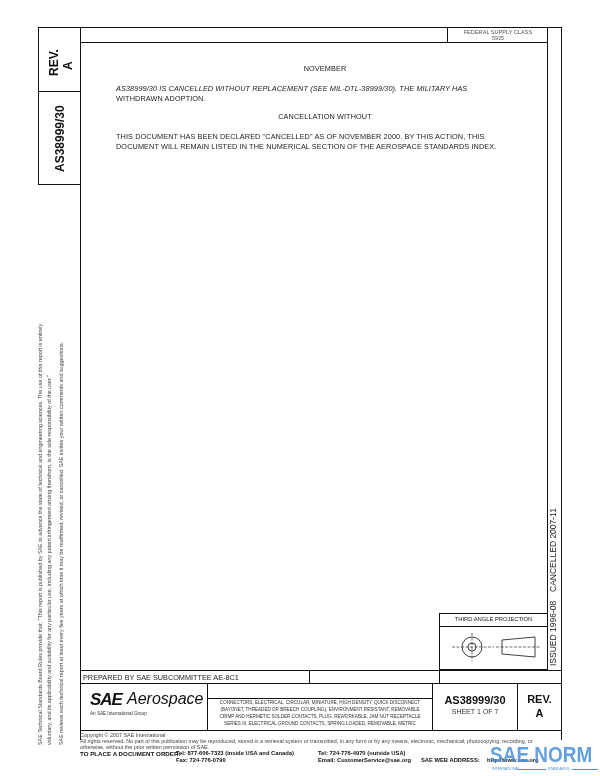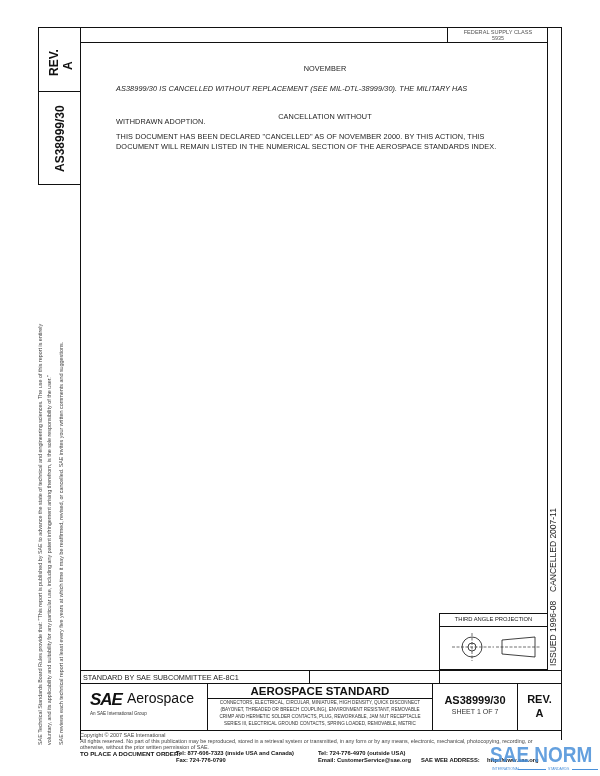--- a/index.html
+++ b/index.html
@@ -41,21 +41,21 @@
   <div class="vert" style="left:14px; top:80px; font-size:12px; font-weight:bold;">AS38999/30</div>
 </div>
 
 <div class="vert legal" style="left:37px; top:745px;">SAE Technical Standards Board Rules provide that: "This report is published by SAE to advance the state of technical and engineering sciences. The use of this report is entirely</div>
 <div class="vert legal" style="left:46px; top:745px;">voluntary, and its applicability and suitability for any particular use, including any patent infringement arising therefrom, is the sole responsibility of the user."</div>
 <div class="vert legal" style="left:58px; top:745px;">SAE reviews each technical report at least every five years at which time it may be reaffirmed, revised, or cancelled. SAE invites your written comments and suggestions.</div>
 
 <div>
   <div class="txt body-text" style="left:100px; width:450px; top:63px; text-align:center;">NOVEMBER</div>
   <div class="txt body-text" style="left:116px; top:83px;font-style:italic;">AS38999/30 IS CANCELLED WITHOUT REPLACEMENT (SEE MIL-DTL-38999/30). THE MILITARY HAS</div>
-  <div class="txt body-text" style="left:116px; top:93px;margin-top:23px;">WITHDRAWN ADOPTION.</div>
+  <div class="txt body-text" style="left:116px; top:93px;">WITHDRAWN ADOPTION.</div>
   <div class="txt body-text" style="left:100px; width:450px; top:111px; text-align:center;">CANCELLATION WITHOUT</div>
   <div class="txt body-text" style="left:116px; top:131px;">THIS DOCUMENT HAS BEEN DECLARED "CANCELLED" AS OF NOVEMBER 2000. BY THIS ACTION, THIS</div>
   <div class="txt body-text" style="left:116px; top:141px;">DOCUMENT WILL REMAIN LISTED IN THE NUMERICAL SECTION OF THE AEROSPACE STANDARDS INDEX.</div>
 </div>
 
 <div>
   <div class="vert" style="left:548px; top:666px; font-size:8.5px; color:#222;">ISSUED 1996-08</div>
   <div class="vert" style="left:548px; top:592px; font-size:8.5px; color:#222;">CANCELLED 2007-11</div>
 </div>
 
@@ -70,35 +70,34 @@
     <circle cx="22" cy="17" r="4" fill="none" stroke="#111" stroke-width="0.8"></circle>
     <polygon points="52,10 85,7 85,27 52,24" fill="none" stroke="#111" stroke-width="0.8"></polygon>
     <line x1="46" y1="17" x2="90" y2="17" stroke="#111" stroke-width="0.6" stroke-dasharray="3,1.5"></line>
   </svg>
 </div>
 
 <div>
 
   <div class="line" style="left:80px; top:670px; width:481px; height:1px;"></div>
   <div class="line" style="left:80px; top:683px; width:481px; height:1px;"></div>
-  <div class="txt" style="left:83px; top:673px; font-size:7.3px; color:#222;">STANDARD BY SAE SUBCOMMITTEE AE-8C1</div>
+  <div class="txt" style="left:83px; top:673px; font-size:7.3px; color:#222;">PREPARED BY SAE SUBCOMMITTEE AE-8C1</div>
   <div class="line" style="left:309px; top:670px; width:1px; height:13px;"></div>
   <div class="line" style="left:439px; top:670px; width:1px; height:13px;"></div>
 
   <div class="line" style="left:80px; top:730px; width:481px; height:1px;"></div>
 
   <div class="abs" style="left:90px; top:688px; width:110px; height:36px;">
     <span class="txt" style="left:0; top:2px; font-size:17px; font-weight:bold; font-style:italic; letter-spacing:-1px;">SAE</span>
-    <span class="txt" style="left:37px; top:2px; font-size:14px; ">Aerospace</span>
+    <span class="txt" style="left:37px; top:2px; font-size:16px; font-style:italic;">Aerospace</span>
     <span class="txt tiny" style="left:0; top:23px;">An SAE International Group</span>
   </div>
 
   <div class="line" style="left:207px; top:683px; width:1px; height:47px;"></div>
   <div class="abs" style="left:208px; top:683px; width:224px; height:47px;">
-    <div class="txt" style="left:0; width:224px; top:2px; text-align:center; font-size:11.5px; font-weight:bold;">AEROSPACE STANDARD</div>
     <div class="line" style="left:0; top:15px; width:224px; height:1px;"></div>
     <div class="txt tiny" style="left:0; width:224px; top:17px; text-align:center;">CONNECTORS, ELECTRICAL, CIRCULAR, MINIATURE, HIGH DENSITY, QUICK DISCONNECT</div>
     <div class="txt tiny" style="left:0; width:224px; top:24px; text-align:center;">(BAYONET, THREADED OR BREECH COUPLING), ENVIRONMENT RESISTANT, REMOVABLE</div>
     <div class="txt tiny" style="left:0; width:224px; top:31px; text-align:center;">CRIMP AND HERMETIC SOLDER CONTACTS, PLUG, REWORKABLE, JAM NUT RECEPTACLE</div>
     <div class="txt tiny" style="left:0; width:224px; top:38px; text-align:center;">SERIES III, ELECTRICAL GROUND CONTACTS, SPRING LOADED, REMOVABLE, METRIC</div>
   </div>
 
   <div class="line" style="left:432px; top:683px; width:1px; height:47px;"></div>
   <div class="abs" style="left:433px; top:683px; width:84px; height:47px;">
     <div class="txt" style="left:0; width:84px; top:11px; text-align:center; font-size:11px; font-weight:bold;">AS38999/30</div>

